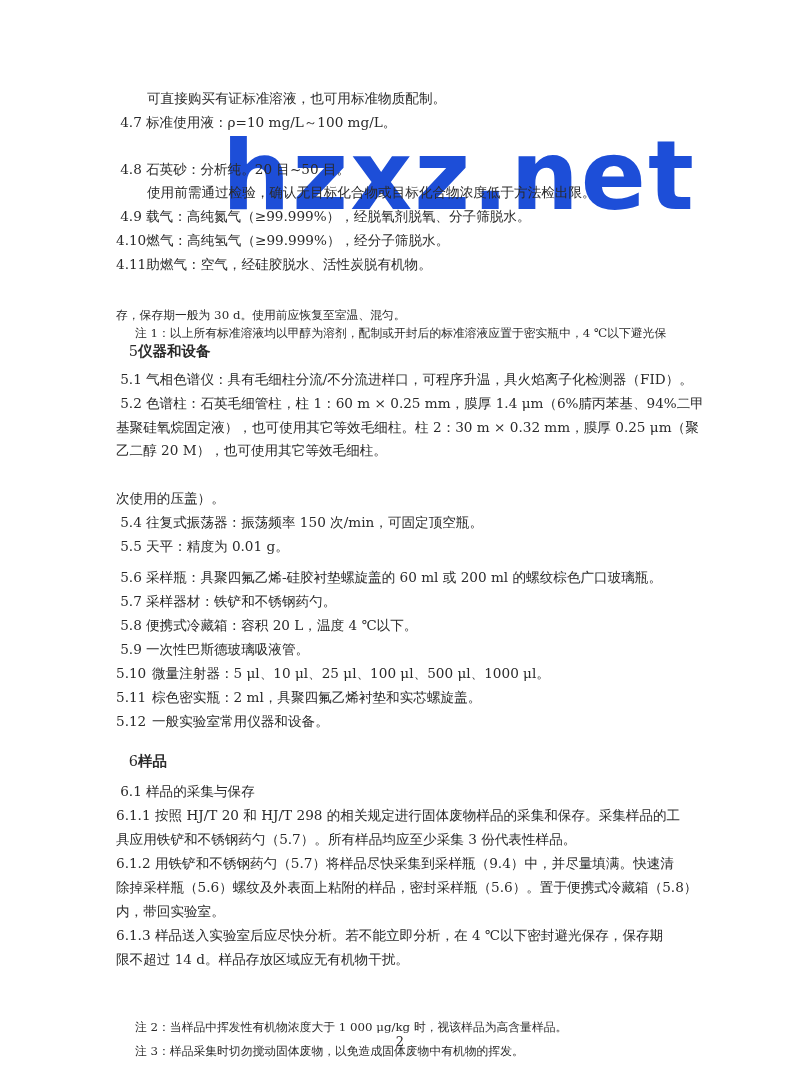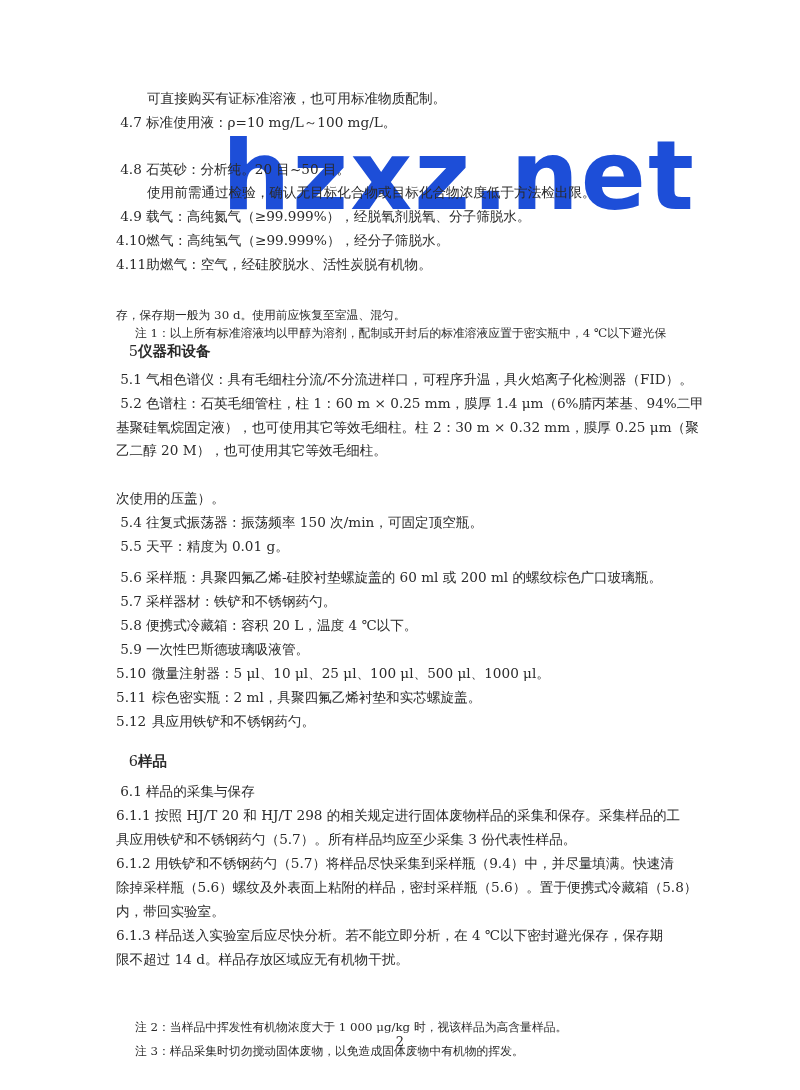--- a/index.html
+++ b/index.html
@@ -46,21 +46,21 @@
   <div class="line" style="top:441px"><span>乙二醇 20 M），也可使用其它等效毛细柱。</span></div>
   <div class="line" style="top:489px"><span>次使用的压盖）。</span></div>
   <div class="line" style="top:513px"><span class="num">5.4</span><span>往复式振荡器：振荡频率 150  次/min，可固定顶空瓶。</span></div>
   <div class="line" style="top:537px"><span class="num">5.5</span><span>天平：精度为 0.01 g。</span></div>
   <div class="line" style="top:568px"><span class="num">5.6</span><span>采样瓶：具聚四氟乙烯-硅胶衬垫螺旋盖的 60 ml 或 200 ml 的螺纹棕色广口玻璃瓶。</span></div>
   <div class="line" style="top:592px"><span class="num">5.7</span><span>采样器材：铁铲和不锈钢药勺。</span></div>
   <div class="line" style="top:616px"><span class="num">5.8</span><span>便携式冷藏箱：容积 20 L，温度 4 ℃以下。</span></div>
   <div class="line" style="top:640px"><span class="num">5.9</span><span>一次性巴斯德玻璃吸液管。</span></div>
   <div class="line" style="top:664px"><span class="num-w">5.10</span><span>微量注射器：5 μl、10 μl、25 μl、100 μl、500 μl、1000 μl。</span></div>
   <div class="line" style="top:688px"><span class="num-w">5.11</span><span>棕色密实瓶：2 ml，具聚四氟乙烯衬垫和实芯螺旋盖。</span></div>
-  <div class="line" style="top:712px"><span class="num-w">5.12</span><span>具应用铁铲和不锈钢药勺。</span></div>
+  <div class="line" style="top:712px"><span class="num-w">5.12</span><span>一般实验室常用仪器和设备。</span></div>
 
   <div class="heading" style="top:752px">
     <span class="hnum">6</span><span>样品</span>
   </div>
 
   <div class="line" style="top:782px"><span class="num">6.1</span><span>样品的采集与保存</span></div>
   <div class="line" style="top:806px"><span>6.1.1 按照 HJ/T 20 和 HJ/T 298 的相关规定进行固体废物样品的采集和保存。采集样品的工</span></div>
   <div class="line" style="top:830px"><span>具应用铁铲和不锈钢药勺（5.7）。所有样品均应至少采集 3 份代表性样品。</span></div>
   <div class="line" style="top:854px"><span>6.1.2 用铁铲和不锈钢药勺（5.7）将样品尽快采集到采样瓶（9.4）中，并尽量填满。快速清</span></div>
   <div class="line" style="top:878px"><span>除掉采样瓶（5.6）螺纹及外表面上粘附的样品，密封采样瓶（5.6）。置于便携式冷藏箱（5.8）</span></div>

